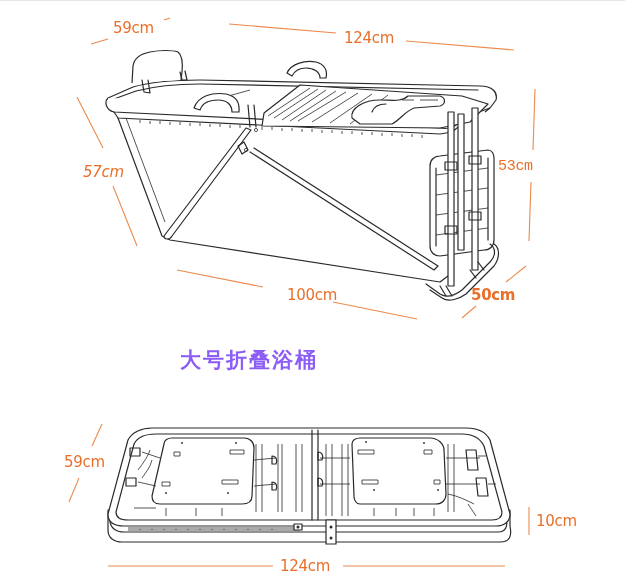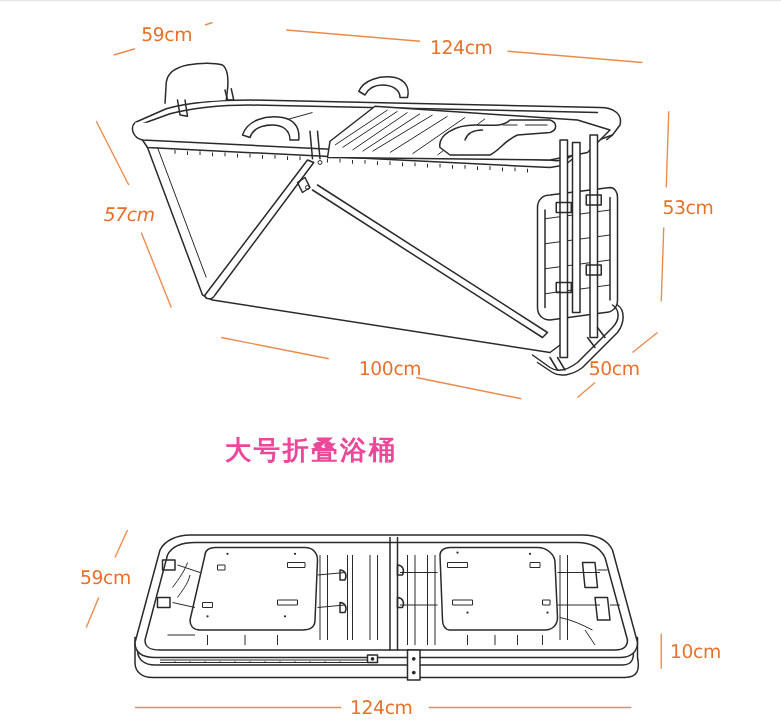--- a/index.html
+++ b/index.html
@@ -2,21 +2,21 @@
 <html><head>
   <meta charset="utf-8">
   <style>
     html, body { margin: 0; padding: 0; background: #ffffff; }
     body { width: 625px; height: 581px; position: relative; overflow: hidden;
            font-family: "DejaVu Sans", "Liberation Sans", sans-serif; }
     .topline { position: absolute; left: 0; top: 0; width: 625px; height: 1px; background: #e6e6e6; }
     svg.art { position: absolute; left: 0; top: 0; }
     .dim { position: absolute; color: #e8702a; font-size: 15px; letter-spacing: -0.3px;
            font-family: "DejaVu Sans", "Liberation Sans", sans-serif; white-space: nowrap; line-height: 1; }
-    .title { position: absolute; left: 180px; top: 350px; font-size: 21px; color: #ec4899;
+    .title { position: absolute; left: 180px; top: 350px; font-size: 21px; color: #8b5cf6;
              font-family: "DejaVu Sans", sans-serif; letter-spacing: 2px; line-height: 1; font-weight: bold; }
     .ln { stroke: #2a2a2a; stroke-width: 1.2; fill: none; stroke-linejoin: round; stroke-linecap: round; }
     .lnf { stroke: #2a2a2a; stroke-width: 1.2; fill: #ffffff; stroke-linejoin: round; }
     .thin { stroke: #2a2a2a; stroke-width: 0.8; fill: none; }
     .or { stroke: #ec8a4c; stroke-width: 1.1; fill: none; }
   </style>
 </head>
 <body>
 
 <div class="topline"></div>
@@ -152,21 +152,21 @@
     <path class="ln" d="M318,452 C322,452 324,456 322,460 L318,460 Z M318,478 C322,478 324,482 322,486 L318,486 Z"></path>
     <path class="ln" d="M466,450 L476,450 L478,470 L468,470 Z M476,478 L486,478 L488,496 L478,496 Z"></path>
     <path class="thin" d="M478,456 L486,456 M488,484 L496,484 M448,494 C458,496 466,500 474,504"></path>
     <path class="thin" d="M374,508 L374,516 M396,508 L396,516 M414,508 L414,516 M434,508 L434,516 M468,504 L476,516"></path>
   </g>
 </svg>
 
 <div class="dim" style="left:113px;top:21px;">59cm</div>
 <div class="dim" style="left:344px;top:31px;">124cm</div>
 <div class="dim" style="left:83px;top:165px;font-style:italic;">57cm</div>
-<div class="dim" style="left:530px;top:159px;">53cm</div>
+<div class="dim" style="left:498px;top:159px;font-family:Liberation Mono, monospace;">53cm</div>
 <div class="dim" style="left:287px;top:288px;">100cm</div>
-<div class="dim" style="left:471px;top:288px;">50cm</div>
+<div class="dim" style="left:471px;top:288px;font-weight:bold;">50cm</div>
 
 <div class="title">大号折叠浴桶</div>
 
 <div class="dim" style="left:64px;top:455px;">59cm</div>
 <div class="dim" style="left:280px;top:559px;">124cm</div>
 <div class="dim" style="left:536px;top:514px;">10cm</div>
 
 </body></html>

